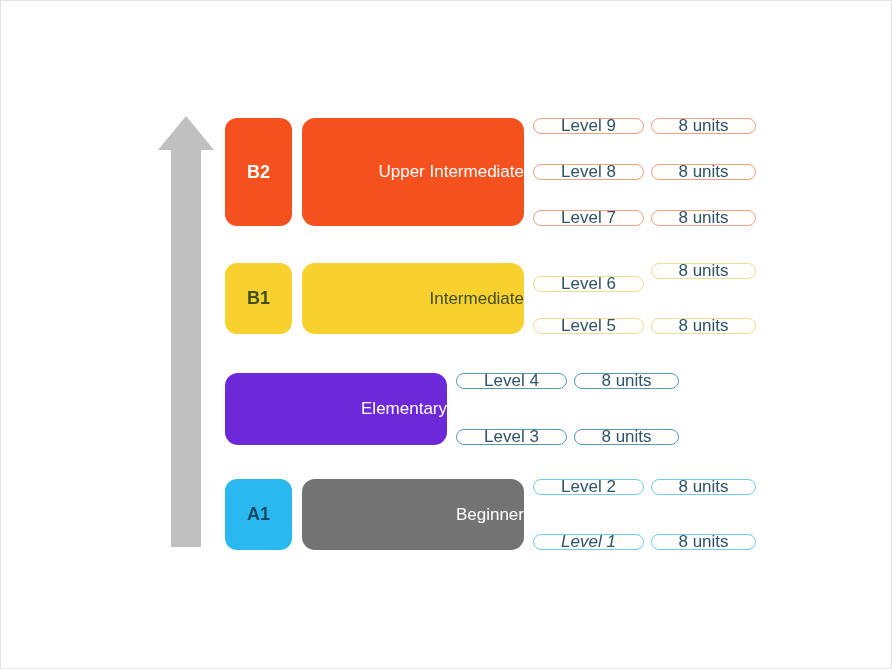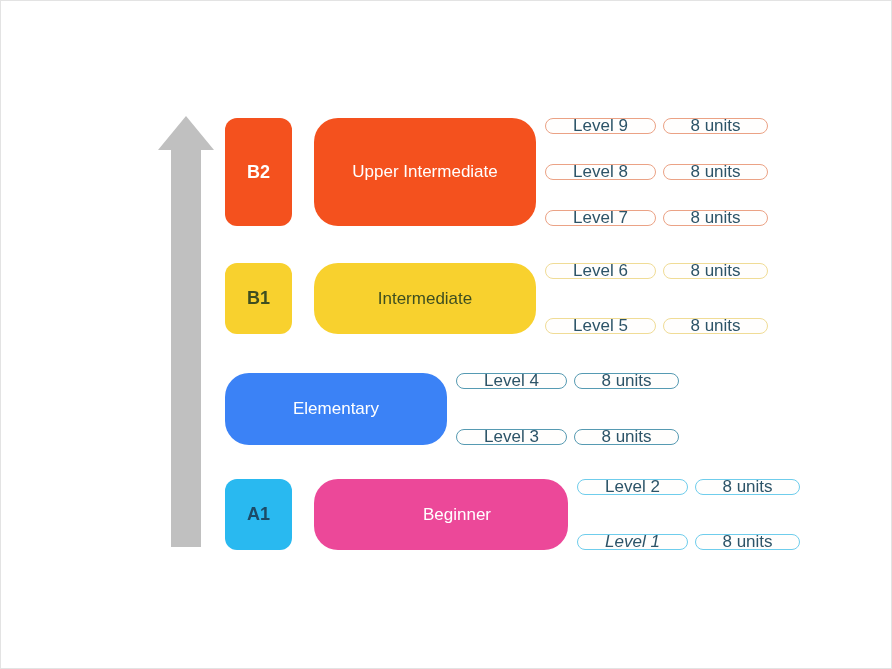--- a/index.html
+++ b/index.html
@@ -12,29 +12,29 @@
     font-family:"Liberation Sans","DejaVu Sans",sans-serif;
     overflow:hidden;
   }
   .arrow-wrap{position:absolute;left:155px;top:112px;width:60px;height:436px;}
   .row{position:absolute;left:224px;display:flex;}
   .row-0{top:117px;height:108px;}
   .row-1{top:262px;height:71px;}
   .row-2{top:372px;height:72px;}
   .row-3{top:478px;height:71px;}
   .badge{
-    width:67px;flex:0 0 67px;margin-right:22px;
+    width:67px;flex:0 0 67px;margin-right:10px;
     border-radius:12px;
     display:flex;align-items:center;justify-content:center;
     font-size:18px;font-weight:bold;
   }
   .block{
     width:222px;flex:0 0 222px;margin-right:9px;
-    border-radius:24px;
-    display:flex;align-items:center;justify-content:center;
+    border-radius:13px;
+    display:flex;align-items:center;justify-content:flex-end;
     font-size:17px;
   }
   .col{display:flex;flex-direction:column;justify-content:space-between;}
   .level-col{width:111px;flex:0 0 111px;margin-right:7px;}
   .units-col{width:105px;flex:0 0 105px;}
   .pill{
     height:16px;box-sizing:border-box;
     background:#fffefd;
     border:1px solid #ccc;
     border-radius:8px;
@@ -86,39 +86,39 @@
   </div>
 
   <div class="row row-1">
     <div class="badge" style="background-color: rgb(248, 209, 46); color: rgb(62, 78, 32);">
       <span>B1</span>
     </div>
     <div class="block" style="background-color: rgb(248, 209, 46); color: rgb(62, 78, 32);">
       <span>Intermediate</span>
     </div>
     <div class="col level-col">
-      <div class="pill" style="border-color: rgb(240, 220, 150);">
+      <div class="pill" style="border-color: rgb(240, 220, 150); margin-top: 13px;">
         <span>Level 6</span>
       </div>
       <div class="pill" style="border-color: rgb(240, 220, 150);">
         <span>Level 5</span>
       </div>
     </div>
     <div class="col units-col">
       <div class="pill" style="border-color: rgb(240, 220, 150);">
         <span>8 units</span>
       </div>
       <div class="pill" style="border-color: rgb(240, 220, 150);">
         <span>8 units</span>
       </div>
     </div>
   </div>
 
   <div class="row row-2">
-    <div class="block" style="background-color: #3b82f6; color: rgb(255, 255, 255);">
+    <div class="block" style="background-color: #6d28d9; color: rgb(255, 255, 255);">
       <span>Elementary</span>
     </div>
     <div class="col level-col">
       <div class="pill" style="border-color: rgb(86, 154, 178);">
         <span>Level 4</span>
       </div>
       <div class="pill" style="border-color: rgb(86, 154, 178);">
         <span>Level 3</span>
       </div>
     </div>
@@ -129,21 +129,21 @@
       <div class="pill" style="border-color: rgb(86, 154, 178);">
         <span>8 units</span>
       </div>
     </div>
   </div>
 
   <div class="row row-3">
     <div class="badge" style="background-color: rgb(41, 185, 240); color: rgb(28, 74, 102);">
       <span>A1</span>
     </div>
-    <div class="block" style="background-color: #ec4899; color: rgb(255, 255, 255); padding-left: 32px;">
+    <div class="block" style="background-color: #737373; color: rgb(255, 255, 255);">
       <span>Beginner</span>
     </div>
     <div class="col level-col">
       <div class="pill" style="border-color: rgb(111, 205, 236);">
         <span>Level 2</span>
       </div>
       <div class="pill" style="border-color: rgb(111, 205, 236); font-style: italic;">
         <span>Level 1</span>
       </div>
     </div>

